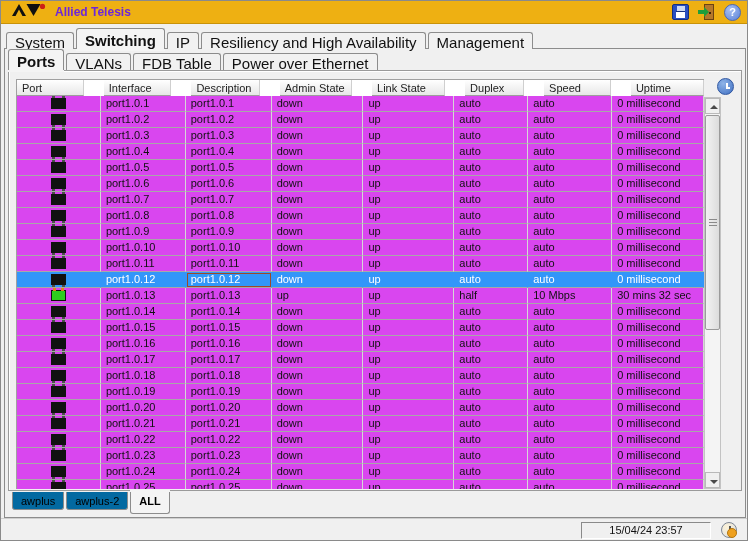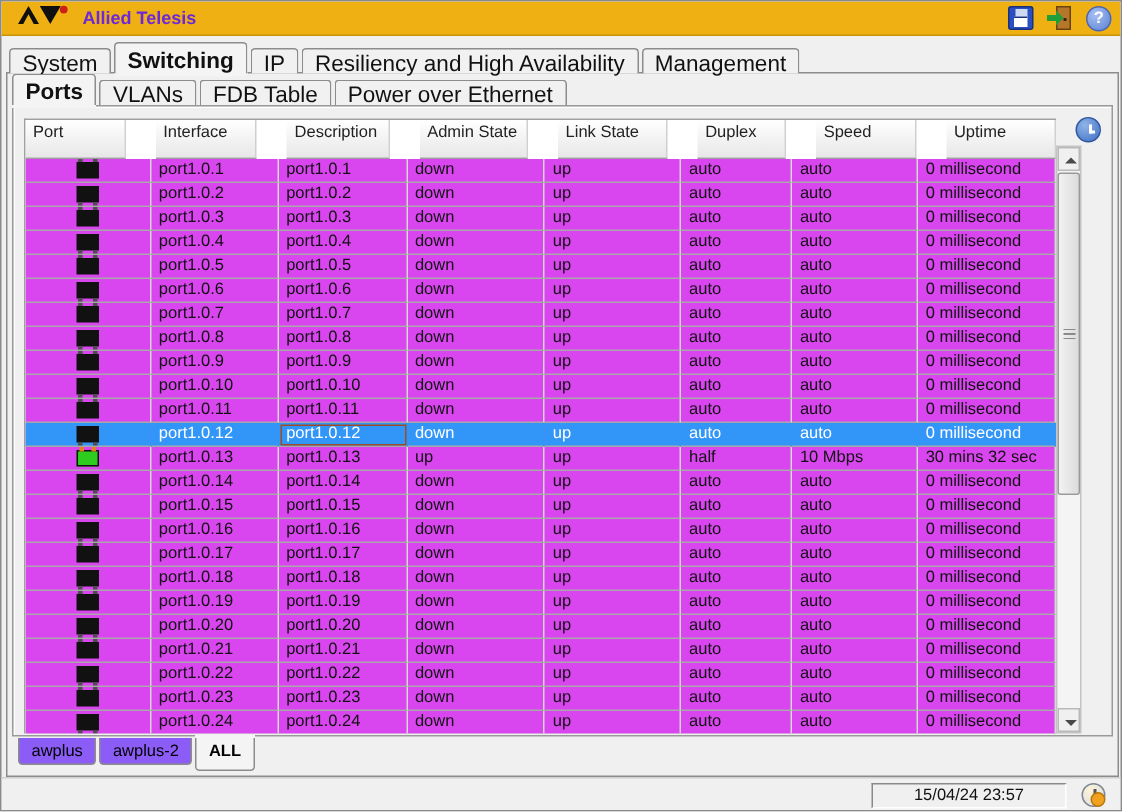--- a/index.html
+++ b/index.html
@@ -54,21 +54,21 @@
   .page-inner { position:absolute; top:21px; left:0; right:0; bottom:0; }
 
   
   .ports-panel { position:absolute; top:0px; left:3px; right:3px; height:421px;
          background:#f0f0f0; border:1px solid #9a9a9a;
          box-shadow:inset 1px 1px 0 #ffffff; }
 
   
   .table-wrap { position:absolute; top:8px; left:7px; width:688px; height:410px;
          overflow:hidden; background:#fff; border-left:1px solid #a0a0a0; border-top:1px solid #a0a0a0;}
-  .thead { display:flex; height:26px;gap:20px; }
+  .thead { display:flex; height:16px;gap:20px; }
   .hcell { background:linear-gradient(#ffffff,#e7e7e7); border-right:1px solid #cfcfcf;
          border-bottom:1px solid #9d9d9d; font-size:11px; color:#222;
          padding:2px 0 0 5px; overflow:hidden; white-space:nowrap; cursor:pointer; }
   .trow { display:flex; height:16px; background:#d946ef; cursor:pointer; }
   .cell { border-right:1px solid #d6d6d6; border-bottom:1px solid #a8a8a8;
          font-size:11px; color:#111; padding:1px 0 0 5px; overflow:hidden; white-space:nowrap; }
   .c0 { width:84px; } .c1 { width:85px; } .c2 { width:86px; } .c3 { width:92px; }
   .c4 { width:91px; } .c5 { width:74px; } .c6 { width:84px; } .c7 { width:92px; }
   .trow.selected .cell { background:#3296f9; color:#fff; border-right-color:#3296f9; }
   .trow.selected .focus-cell { outline:1px solid #9c4a28; outline-offset:-2px; }
@@ -102,21 +102,21 @@
 
   
   .clock-btn { position:absolute; top:7px; right:7px; width:17px; height:17px; border-radius:50%;
          background:radial-gradient(circle at 35% 30%, #8fb4e8, #3f6fc2);
          border:1px solid #2f56a0; cursor:pointer; }
   .clock-btn::before { content:""; position:absolute; left:8px; top:4px; width:2px; height:6px; background:#fff; }
   .clock-btn::after  { content:""; position:absolute; left:8px; top:8px; width:4px; height:2px; background:#fff; }
 
   
   .tabs-bottom { position:absolute; top:421px; left:3px; height:24px; align-items:flex-start; display:flex; }
-  .btab { background:#8b5cf6; border:1px solid #8c8c8c; border-top:none;
+  .btab { background:#0369a1; border:1px solid #8c8c8c; border-top:none;
          border-radius:0 0 3px 3px; font-size:11px; padding:3px 8px 2px; height:18px;
          margin-right:2px; cursor:pointer; }
   .btab.active { font-weight:bold; height:22px; background:#f4f4f4; box-shadow:0 -2px 0 #f4f4f4; }
 
   
   .statusbar { position:absolute; left:0; right:0; bottom:0; height:22px; background:#f0f0f0;
          border-top:1px solid #cfcfcf; }
   .datetime { position:absolute; right:36px; top:3px; width:130px; height:17px;
          border:1px solid; border-color:#8a8a8a #ffffff #ffffff #8a8a8a;
          font-size:11px; color:#111; text-align:center; line-height:15px; background:#f0f0f0; }

